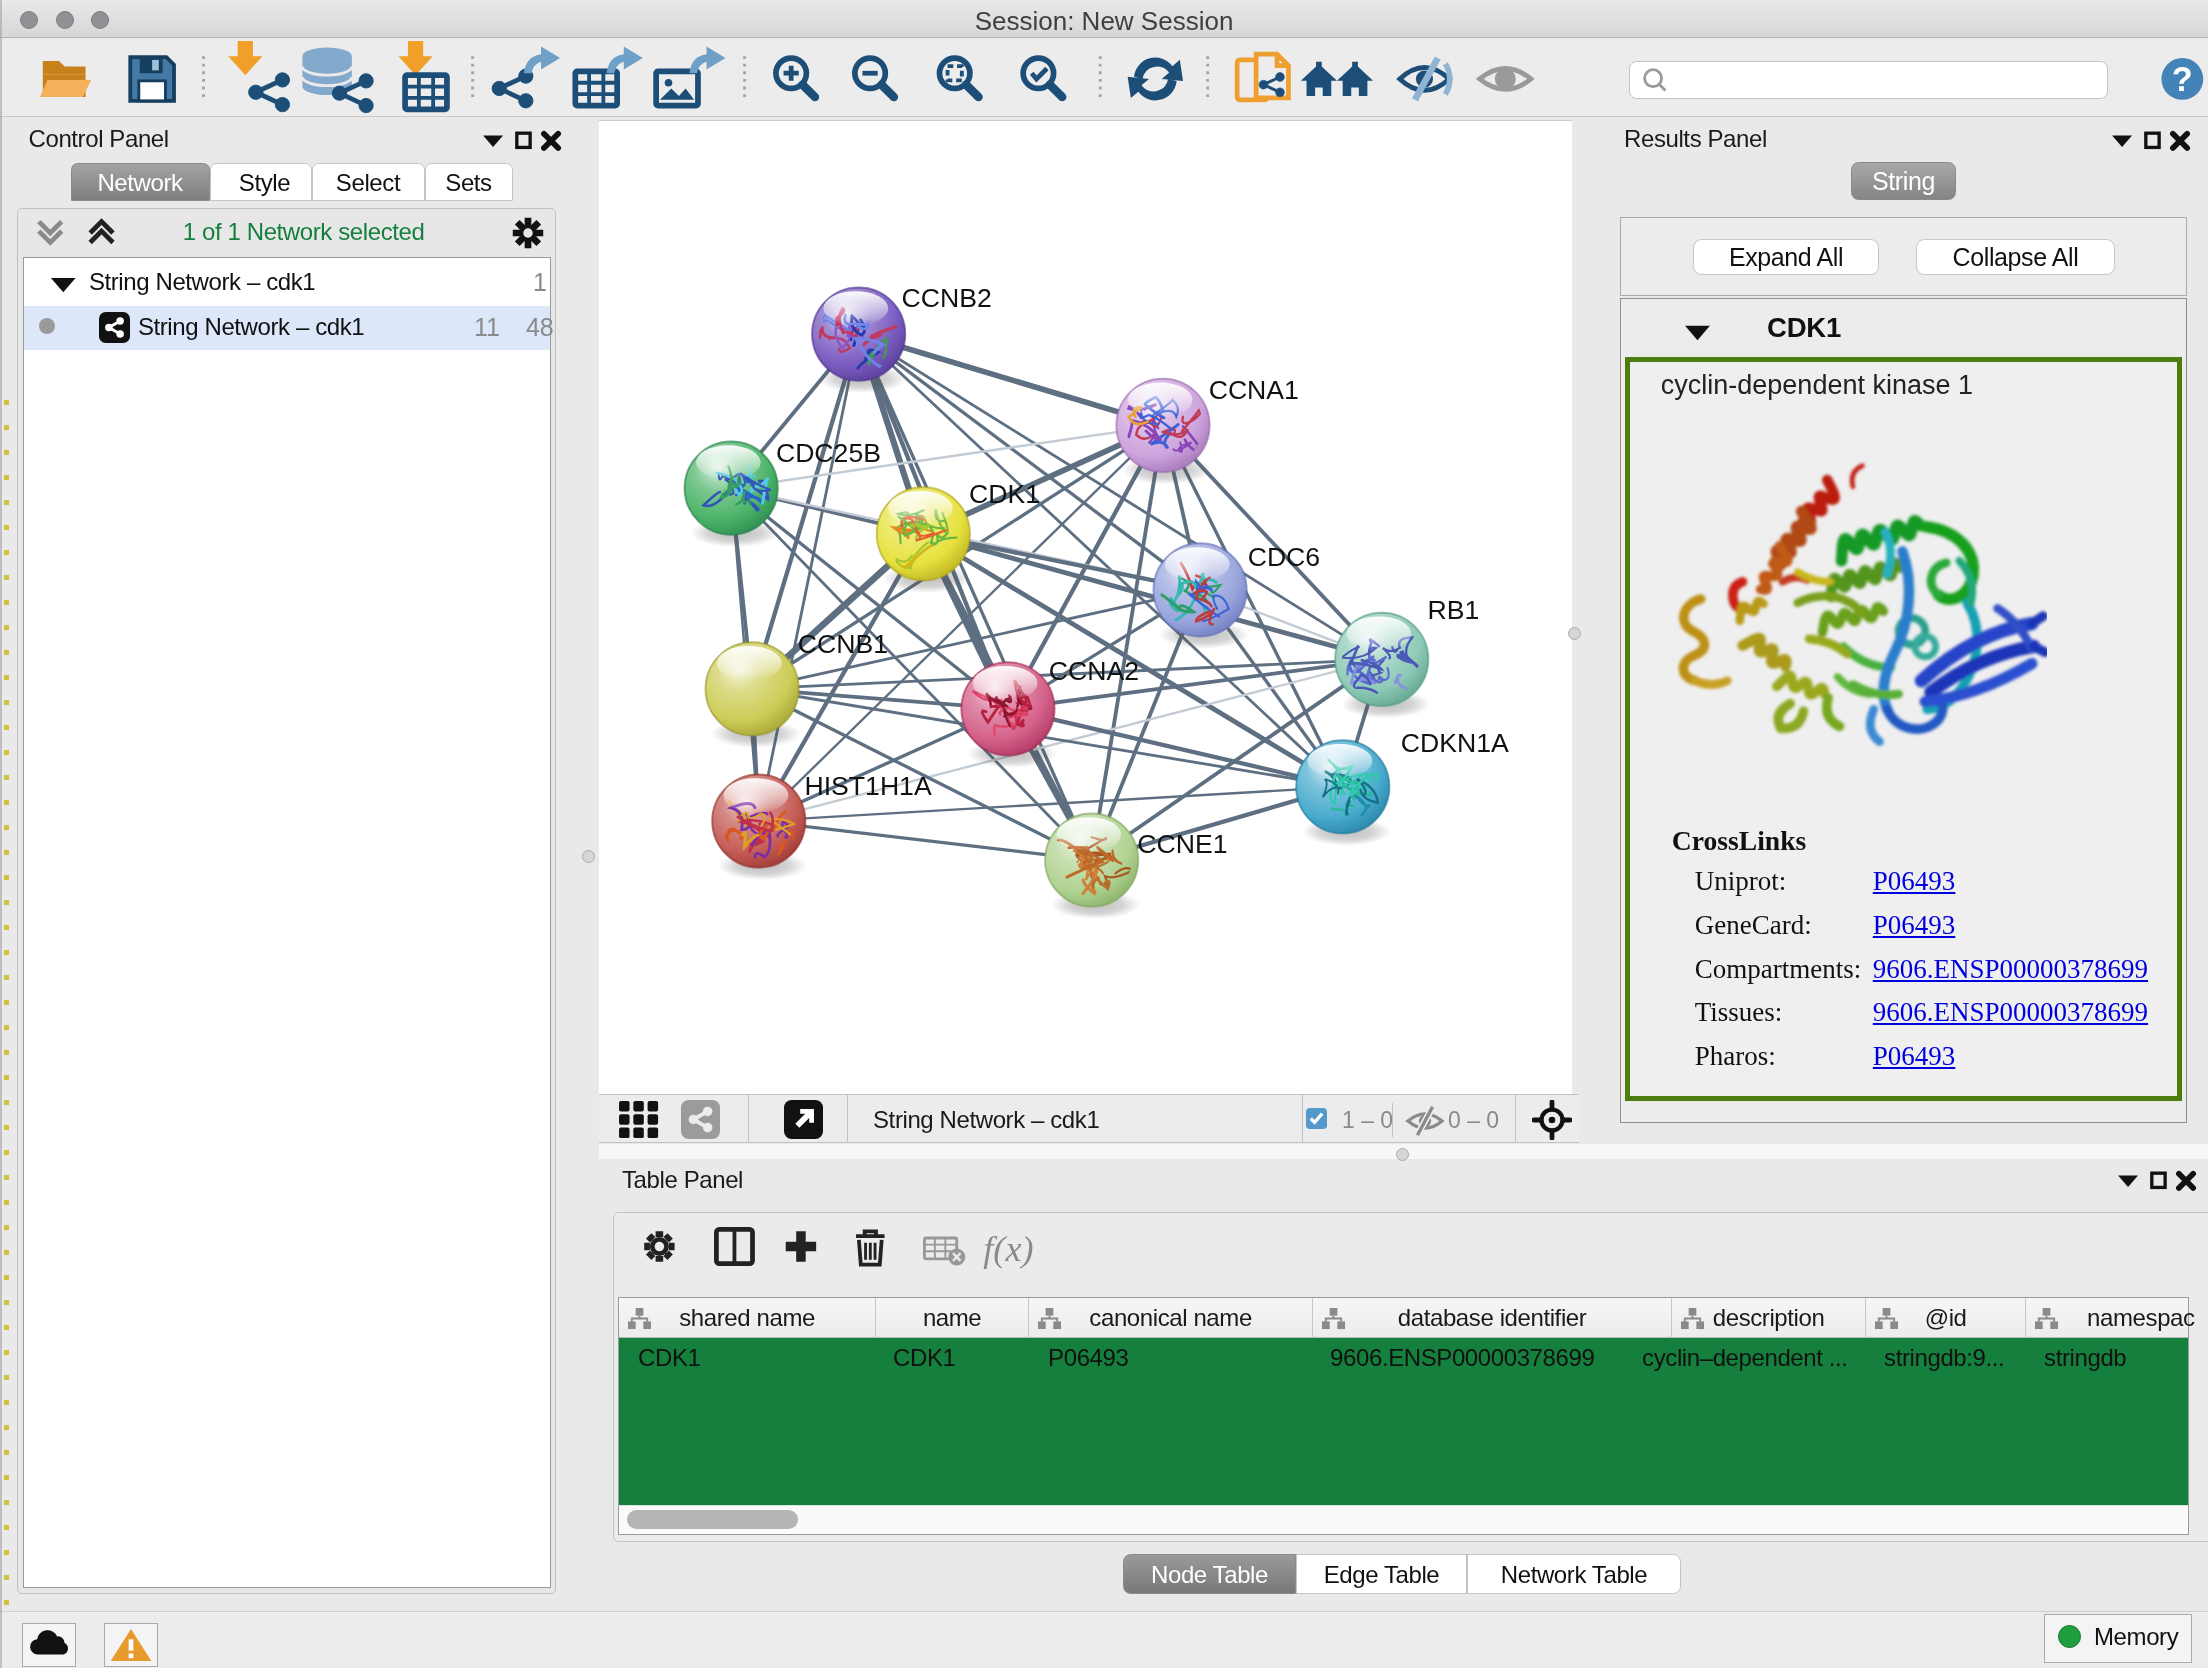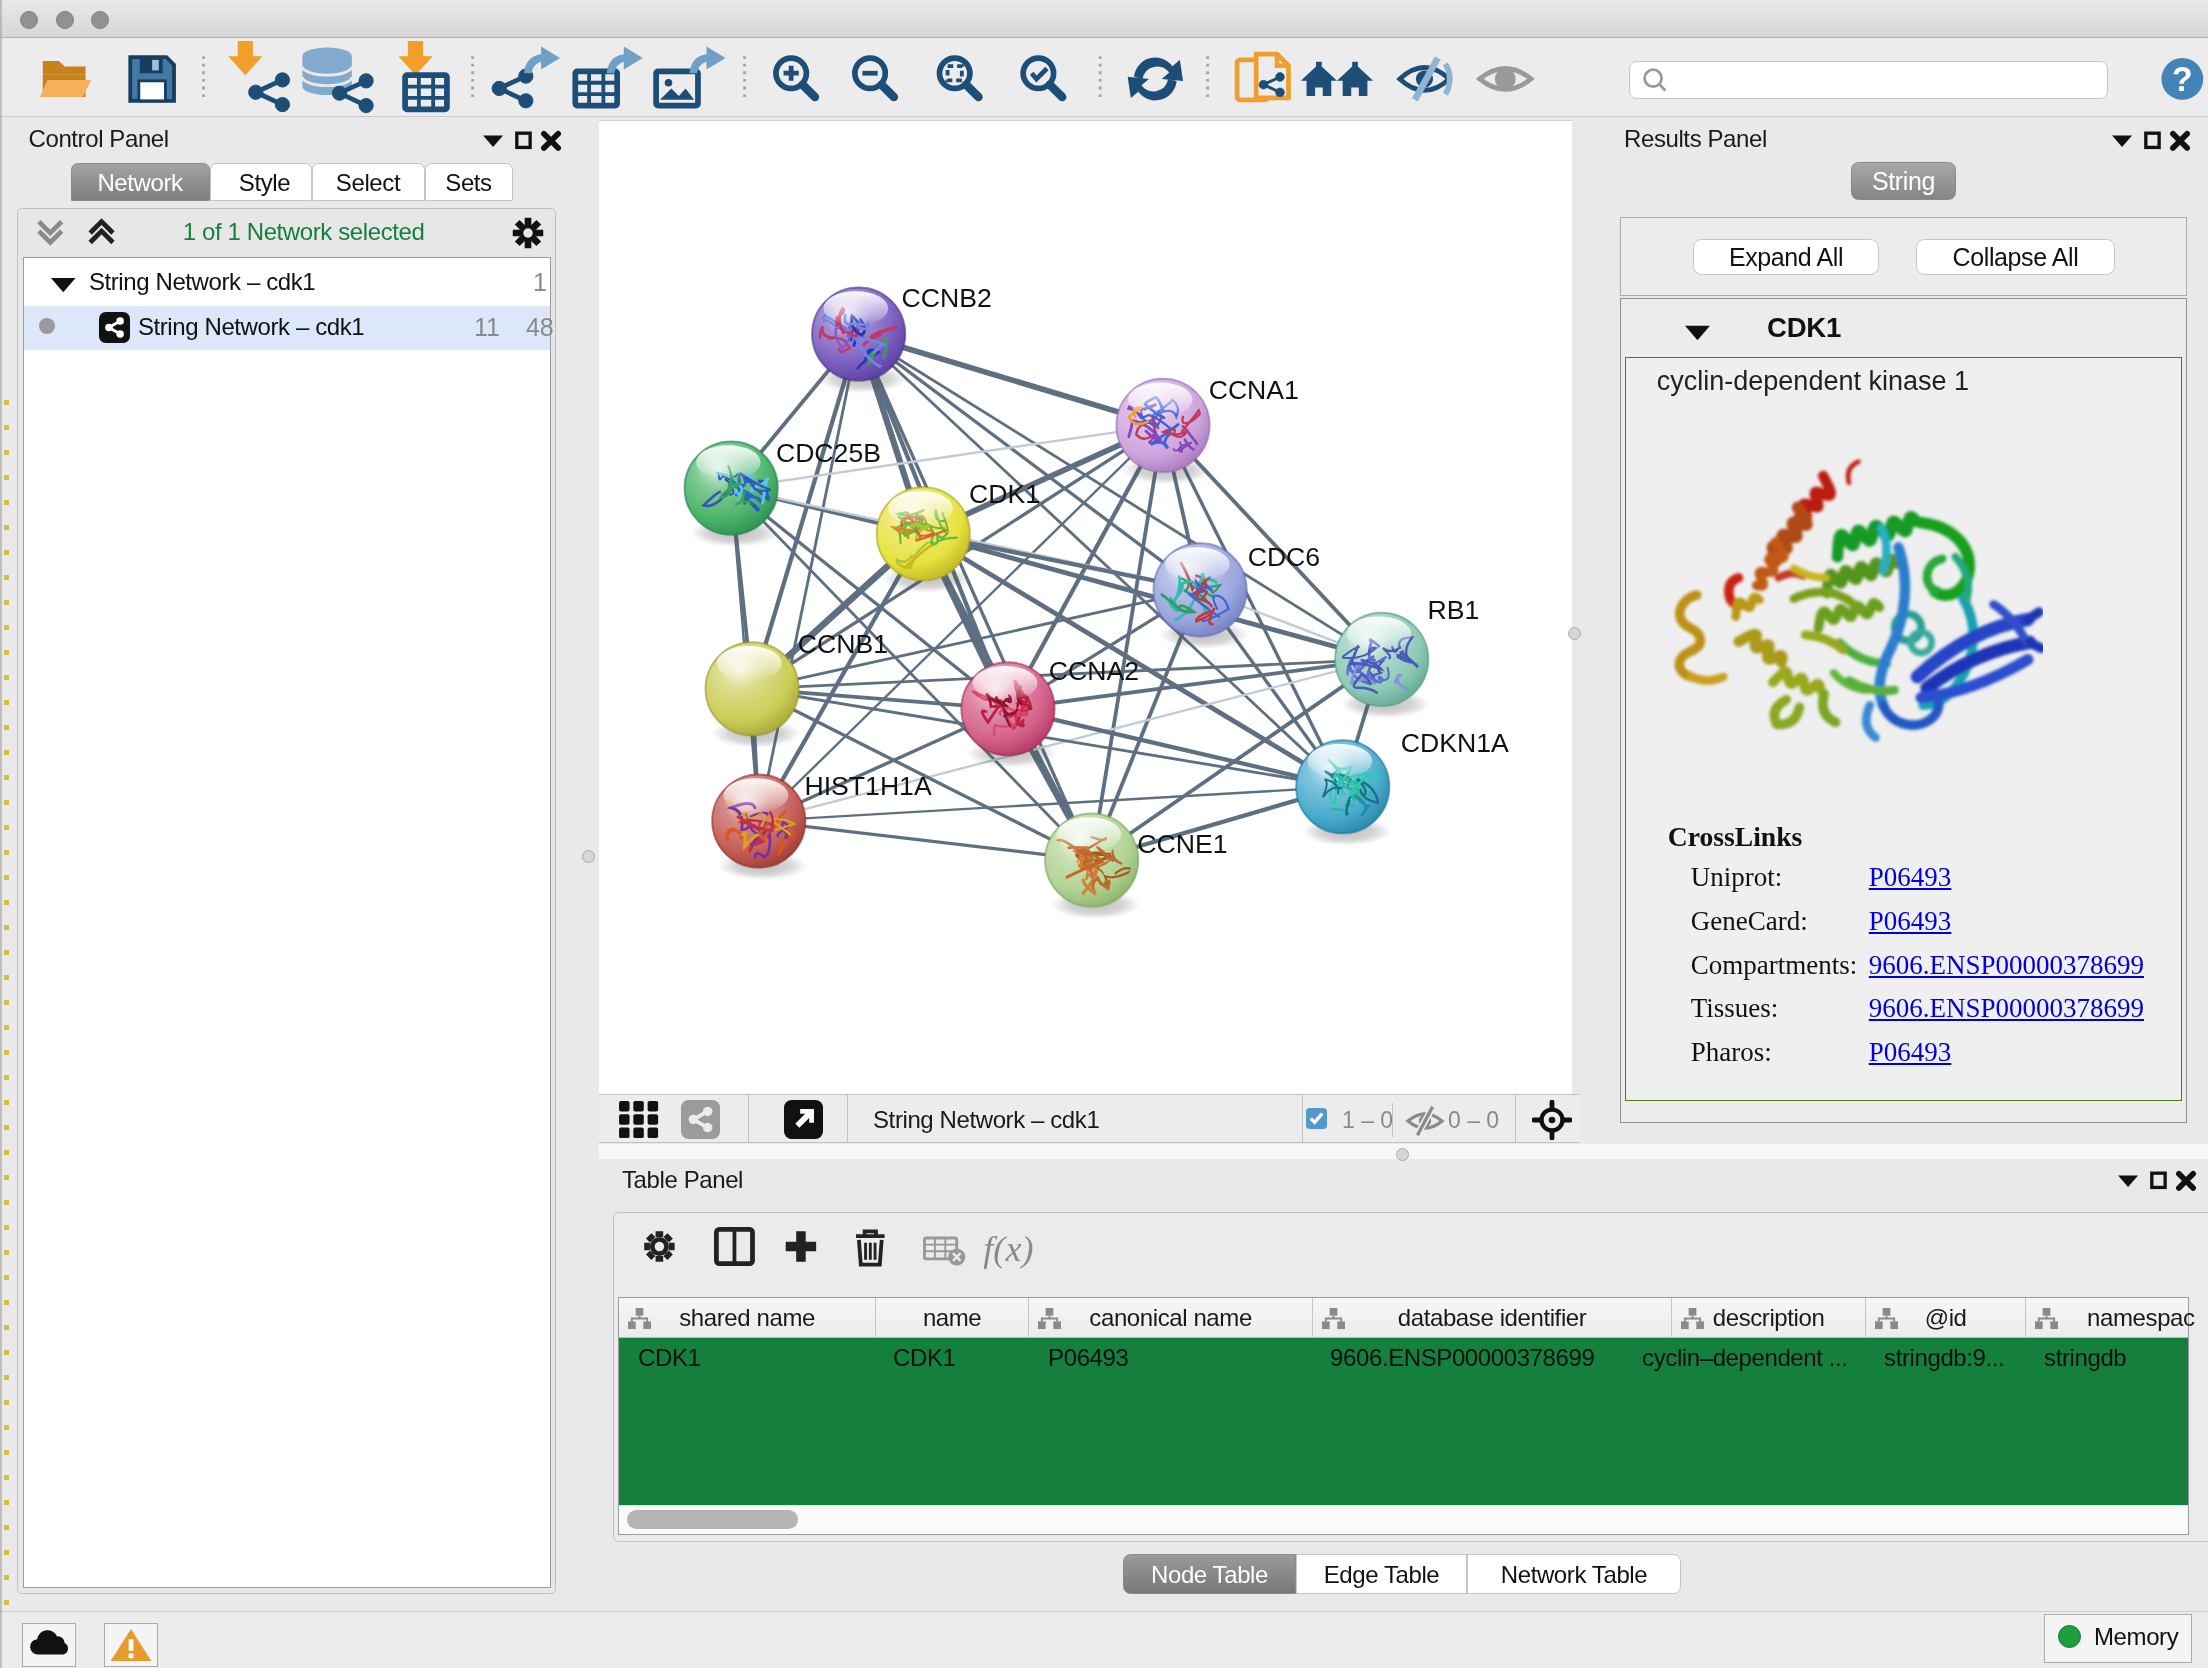--- a/index.html
+++ b/index.html
@@ -69,20 +69,21 @@
 </style>
 </head>
 <body>
 <div id="win">
   <div style="position:absolute;left:0;top:0;width:1.9px;height:1668px;background:#9c9c9c;opacity:0.55;z-index:50;"></div>
   <div style="position:absolute;left:3.8px;top:380px;width:4.8px;height:1227px;z-index:50;background:repeating-linear-gradient(180deg, rgba(0,0,0,0) 0px, rgba(0,0,0,0) 20px, #d2c041 20px, #d2c041 25px);"></div>
   <div id="titlebar">
     <div class="tl" style="left:20px;"></div>
     <div class="tl" style="left:56px;"></div>
     <div class="tl" style="left:91px;"></div>
+    <div id="title">Session: New Session</div>
   </div>
   <div id="toolbar">
     <svg width="2208" height="78" viewBox="0 0 2322 82">
       <defs>
         <g id="shareg">
           <circle cx="-15" cy="0" r="7.5"></circle>
             <circle cx="13" cy="-13" r="7.5"></circle>
             <circle cx="13" cy="13" r="7.5"></circle>
           <path d="M-15,0 L13,-13 M-15,0 L13,13" stroke-width="5" fill="none"></path>
         </g>
@@ -785,21 +786,21 @@
       text-align:center;font-size:25px;letter-spacing:-0.4px;line-height:37px;">String</div>
     <div style="position:absolute;left:41px;top:97px;width:567px;height:79px;background:#ececec;border:1px solid #ababab;">
       <div class="rbtn" style="left:72px;width:186px;">Expand All</div>
       <div class="rbtn" style="left:295px;width:199px;">Collapse All</div>
     </div>
     <div style="position:absolute;left:41px;top:178px;width:567px;height:825px;background:#ececec;border:1px solid #8f8f8f;">
       <svg width="27" height="21" viewBox="0 0 28 22" style="position:absolute;left:63px;top:24px;">
         <path d="M1,3 l26,0 l-13,15 z" fill="#111"></path>
       </svg>
       <div style="position:absolute;left:146px;top:13.3px;font-size:27.6px;font-weight:bold;letter-spacing:-0.3px;color:#111;">CDK1</div>
-      <div style="position:absolute;left:3.8px;top:58px;width:557px;height:744px;background:#efefef;border:1px solid #4d7c0f;">
+      <div style="position:absolute;left:3.8px;top:58px;width:557px;height:744px;background:#efefef;border:5px solid #4d7c0f;">
         <div style="position:absolute;left:31px;top:7.6px;font-size:27px;color:#222;">cyclin-dependent kinase 1</div>
         <svg width="371" height="314" viewBox="0 0 390 330" style="position:absolute;left:46px;top:98px;">
 <defs>
               <filter id="rblur" x="-5%" y="-5%" width="110%" height="110%">
                 <feGaussianBlur stdDeviation="1.4"></feGaussianBlur>
               </filter>
             </defs>
 <g fill="none" stroke-linecap="round" stroke-linejoin="round" filter="url(#rblur)">
 <path d="M196,6 q-14,6 -10,22" stroke="#c42016" stroke-width="5"></path>
 <path d="M159,21 Q159,21 165,33 Q171,46 158,40 Q146,33 152,46 Q158,58 146,52 Q133,46 140,58 Q146,71 133,65 " stroke="#bc1e10" stroke-width="11" fill="none" stroke-linecap="round"></path>

